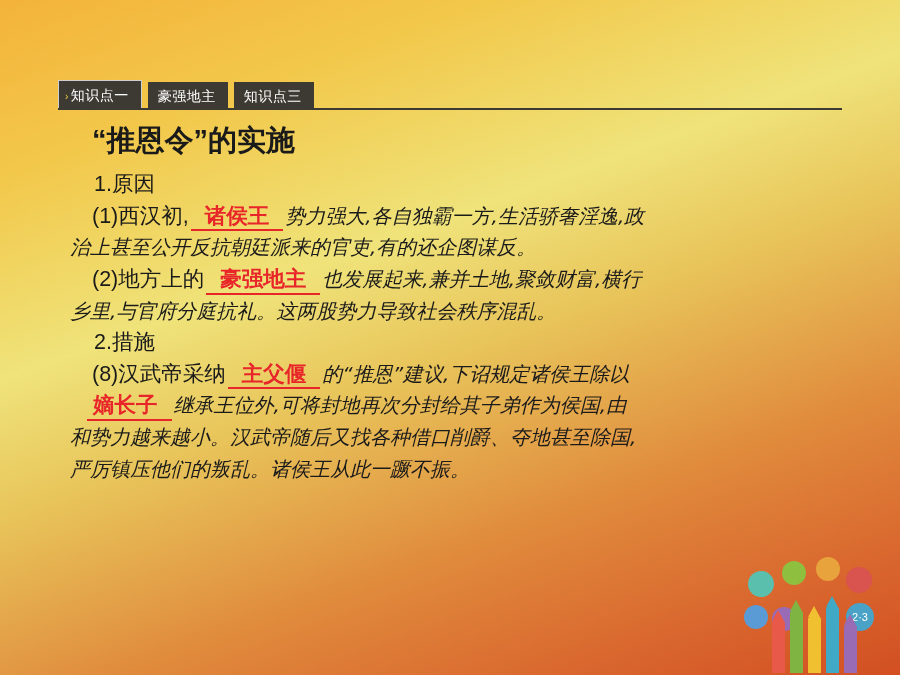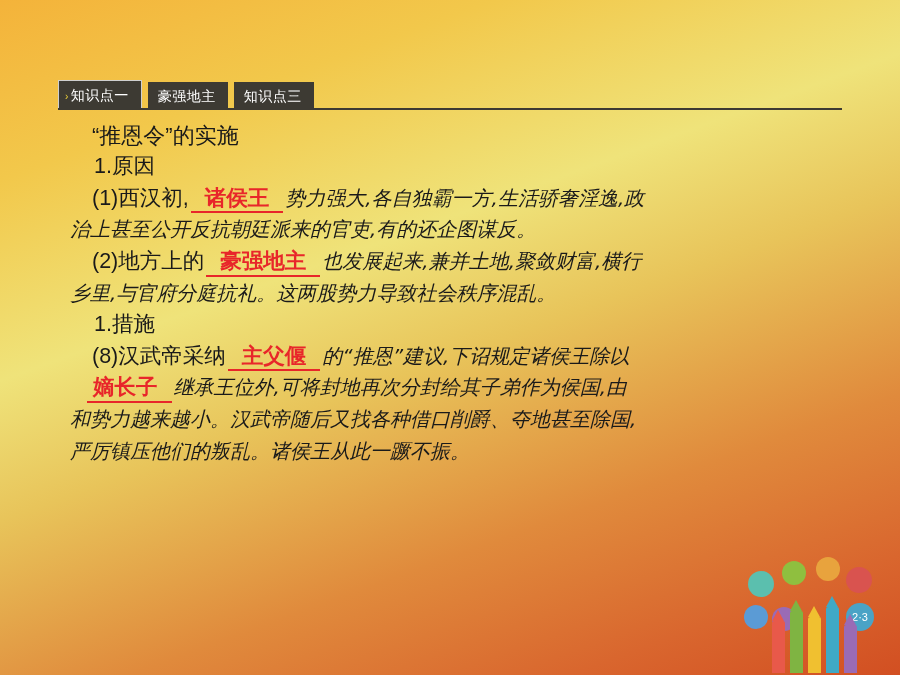--- a/index.html
+++ b/index.html
@@ -68,22 +68,23 @@
     line-height: 1.42;
   }
   .line {
     margin: 0 0 1px 0;
     white-space: nowrap;
   }
   .indent1 { padding-left: 24px; }
   .indent2 { padding-left: 22px; }
   .title {
     padding-left: 22px;
-    font-size: 22px;
-    margin-bottom: 0;
+    font-size: 29px;
+    margin-bottom: 8px;
+    font-weight: bold;
   }
   .blank {
     color: #e8262a;
     border-bottom: 2px solid #e8262a;
     padding: 0 14px 1px 14px;
     margin: 0 2px;
     font-weight: 600;
     display: inline-block;
     line-height: 1.15;
   }
@@ -162,21 +163,21 @@
       <span class="hand">治上甚至公开反抗朝廷派来的官吏,有的还企图谋反。</span>
     </div>
 
     <div class="line indent2">
       <span>(2)地方上的</span><span class="blank">豪强地主</span><span class="hand">也发展起来,兼并土地,聚敛财富,横行</span>
     </div>
     <div class="line">
       <span class="hand">乡里,与官府分庭抗礼。这两股势力导致社会秩序混乱。</span>
     </div>
 
-    <div class="line indent1">1.措施</div>
+    <div class="line indent1">2.措施</div>
 
     <div class="line indent2">
       <span>(8)汉武帝采纳</span><span class="blank">主父偃</span><span class="hand">的“推恩”建议,下诏规定诸侯王除以</span>
     </div>
     <div class="line">
       <span class="blank lead">嫡长子</span><span class="hand">继承王位外,可将封地再次分封给其子弟作为侯国,由</span>
     </div>
     <div class="line">
       <span class="hand">和势力越来越小。汉武帝随后又找各种借口削爵、夺地甚至除国,</span>
     </div>

